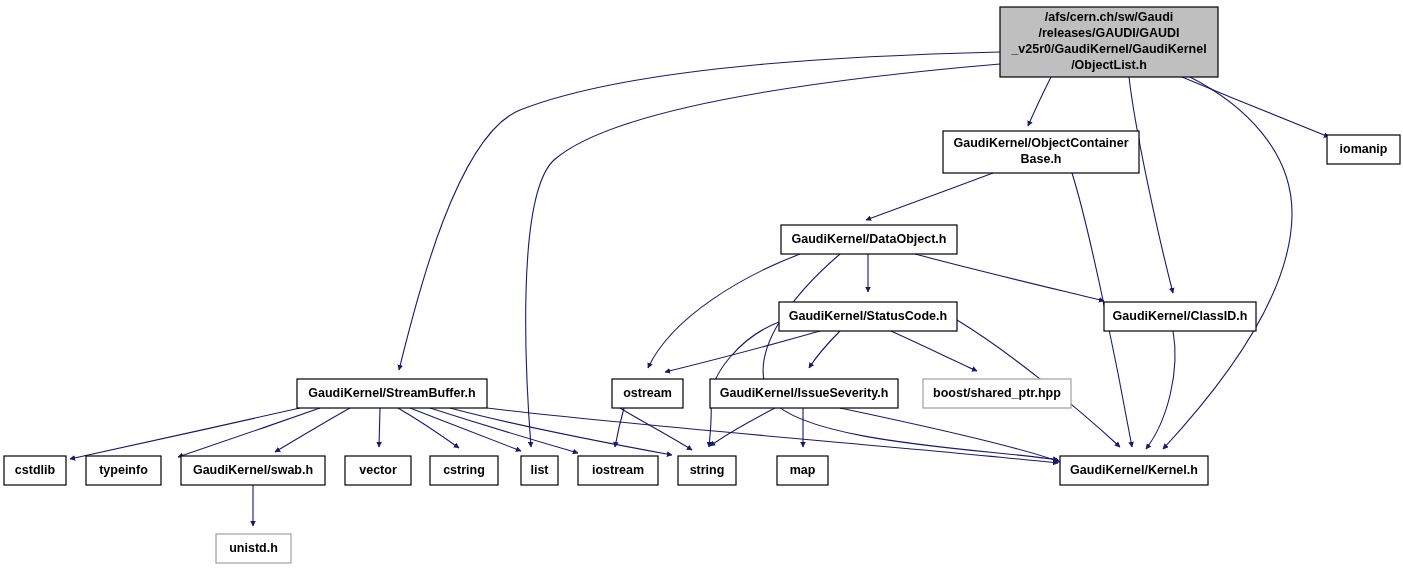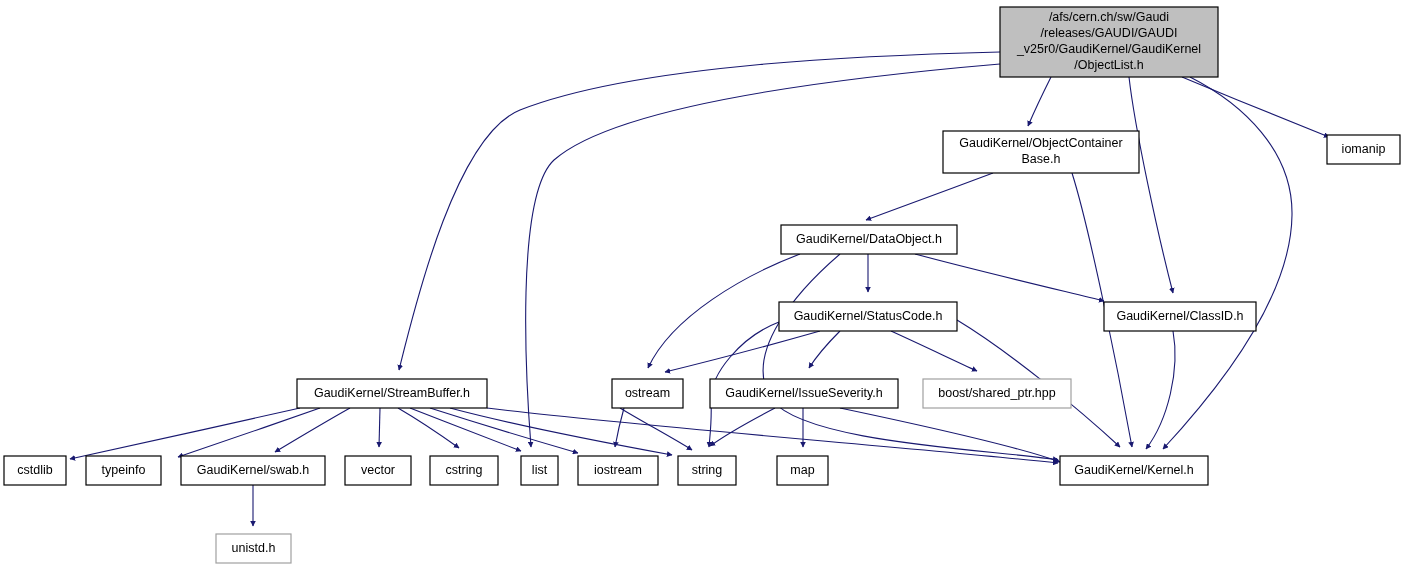--- a/index.html
+++ b/index.html
@@ -1,17 +1,17 @@
 <!DOCTYPE html>
 <html><head>
 <meta charset="utf-8">
 <style>
   html,body{margin:0;padding:0;background:#ffffff;}
   #canvas{position:relative;width:1403px;height:568px;background:#ffffff;
-          font-family:"Liberation Sans","DejaVu Sans",sans-serif;overflow:hidden;}
+          font-family:"Liberation Sans","DejaVu Sans",sans-serif;overflow:hidden;font-weight:bold;}
   svg{position:absolute;left:0;top:0;width:1403px;height:568px;}
   .nodeLabel{font-size:12.5px;fill:#000000;dominant-baseline:middle;text-anchor:middle;}
 </style>
 </head>
 <body>
 
 <div id="canvas">
   <svg id="graph-svg" viewBox="0 0 1403 568" xmlns="http://www.w3.org/2000/svg">
     <defs>
       <marker id="arrow" viewBox="0 0 10 10" refX="9" refY="5" markerWidth="5.2" markerHeight="5.2" orient="auto-start-reverse">

